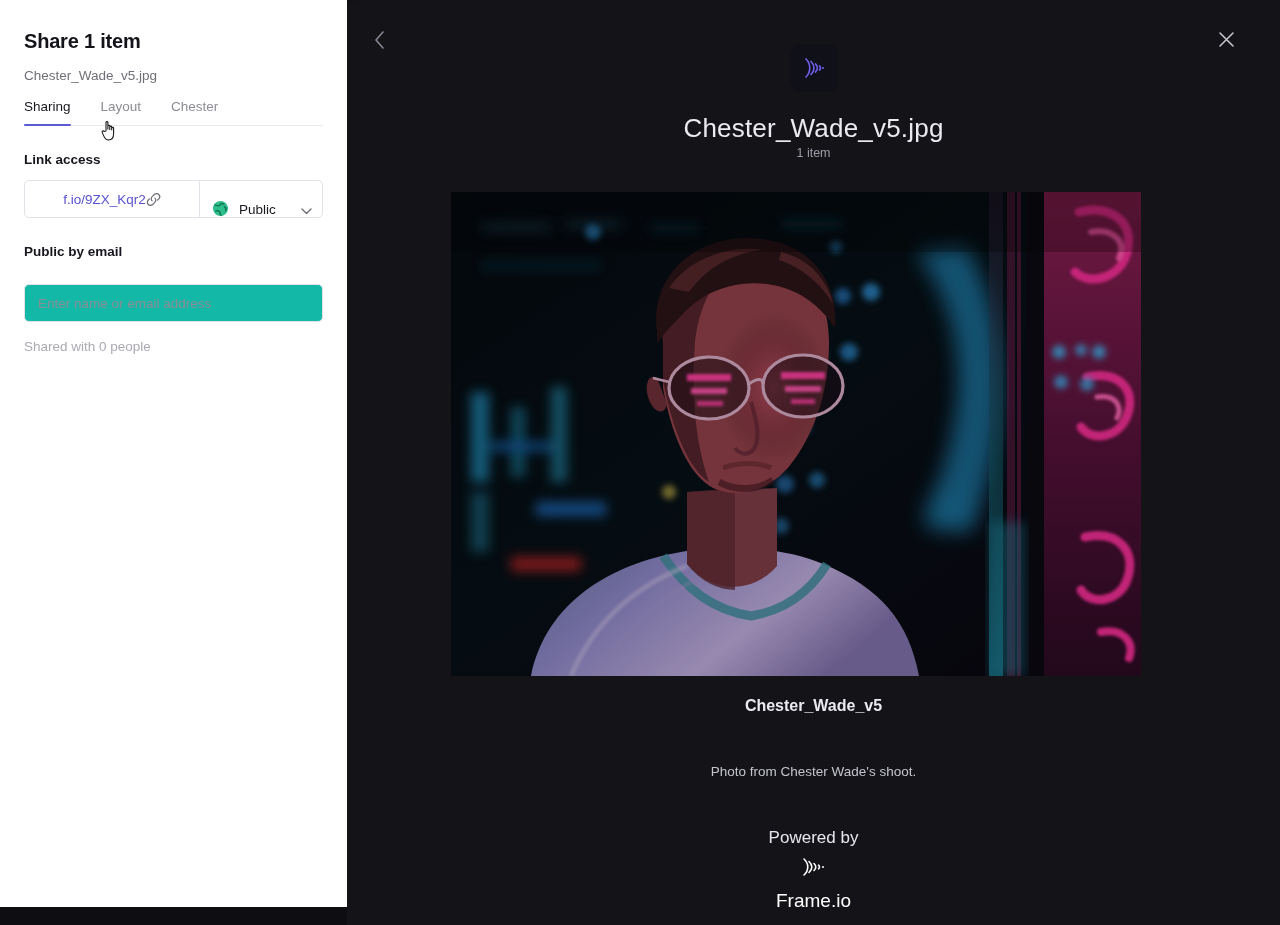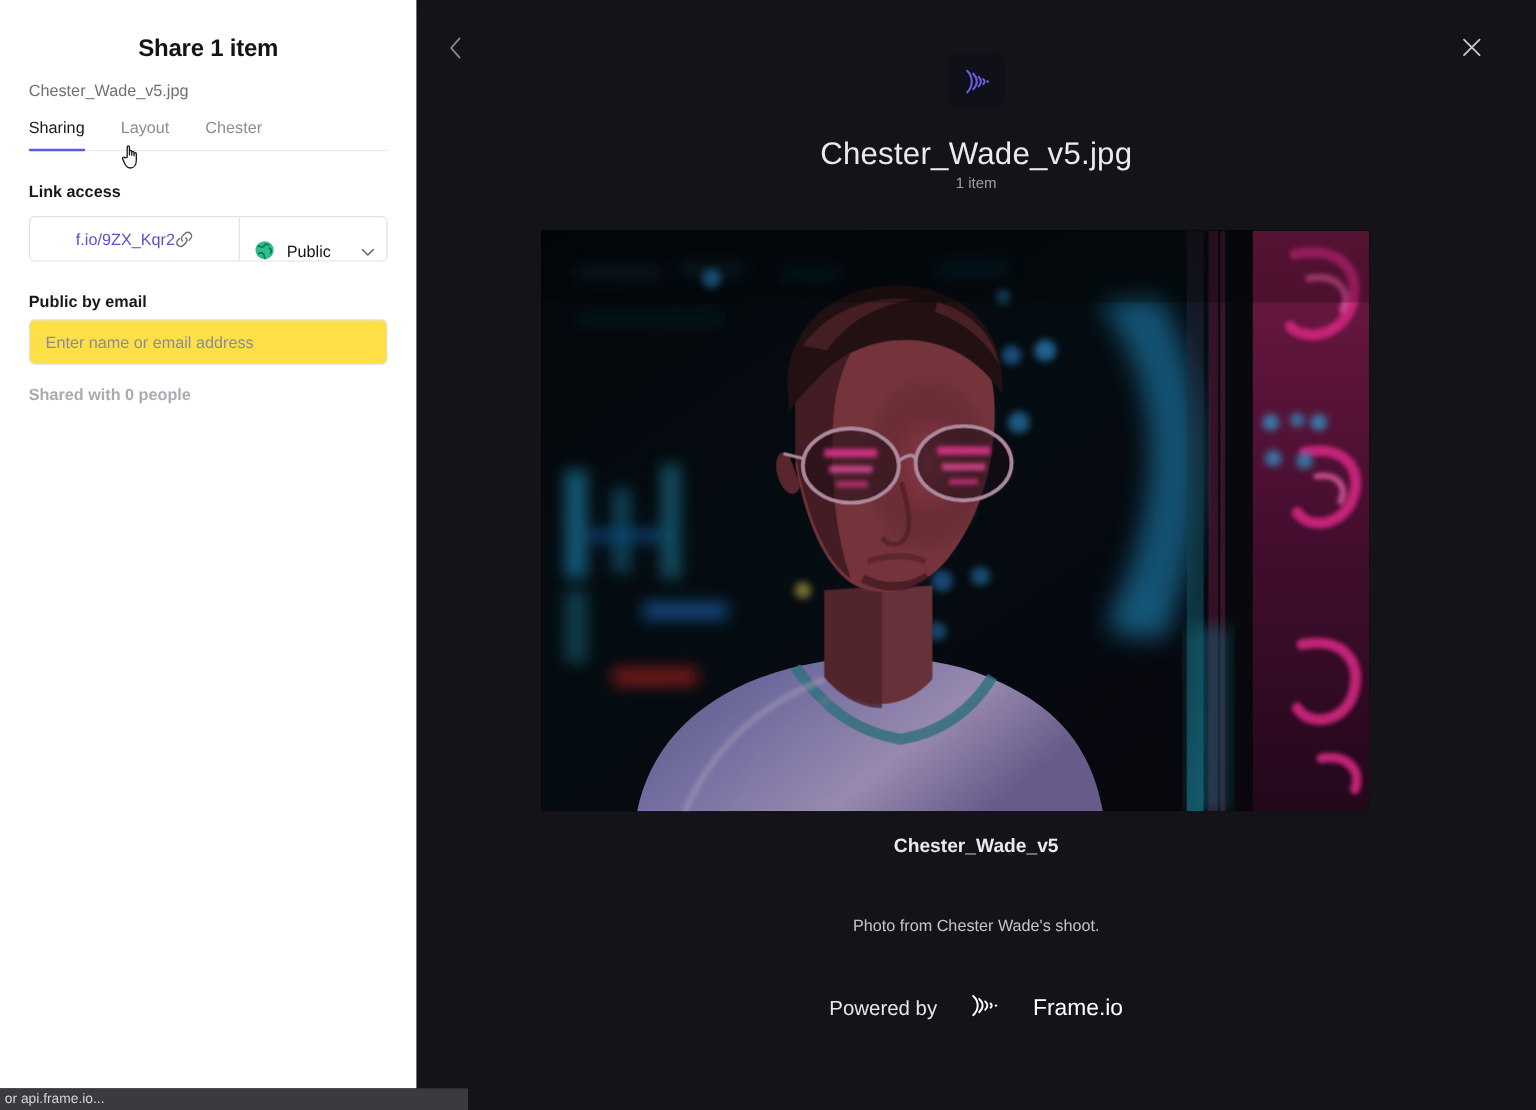--- a/index.html
+++ b/index.html
@@ -58,21 +58,20 @@
   
   .share-panel {
     position: absolute; left: 0; top: 0;
     width: 347px; height: 907px;
     background: #ffffff;
     padding: 30px 24px 0 24px;
   }
   .share-title {
     font-size: 20px; font-weight: bold; color: #13131a;
     letter-spacing: -0.2px;
-    text-align: center;
   }
   .share-filename {
     margin-top: 15px;
     font-size: 13.5px; color: #6f6f7a;
   }
   .tabs {
     margin-top: 16px;
     display: flex; gap: 30px;
     border-bottom: 1px solid #e9e9ee;
     position: relative;
@@ -118,33 +117,33 @@
   .link-right {
     flex: 1;
     display: flex; align-items: flex-end; gap: 10px;
     padding: 0 10px 0 12px;
   }
   .globe { width: 17px; height: 17px; flex: 0 0 17px; }
   .access-label { font-size: 13.5px; color: #17171f; flex: 1; }
   .caret { color: #6f6f7a; font-size: 10px; }
 
   .email-input {
-    margin-top: 7px;
+    margin-top: 25px;
     width: 100%; height: 38px;
     border: 1px solid #e2e2e8; border-radius: 5px;
     padding: 0 13px;
     font-size: 13.5px; color: #17171f;
     font-family: "Liberation Sans", sans-serif;
-    background: #fde047;
+    background: #14b8a6;
     outline: none;
   }
   .email-input::placeholder { color: #8c8c96; }
   .shared-with {
     margin-top: 17px;
-    font-size: 13.5px; color: #aaaab3; font-weight: bold;
+    font-size: 13.5px; color: #aaaab3;
   }
 
   
   .preview {
     position: absolute; left: 347px; top: 0;
     width: 933px; height: 925px;
     background: #141418;
     border-top-left-radius: 14px;
     border-bottom-left-radius: 0;
     overflow: hidden;
@@ -193,21 +192,21 @@
     text-align: center;
     font-size: 16px; font-weight: bold; color: #e9e9ef;
   }
   .asset-desc {
     position: absolute; left: 0; right: 0; top: 764px;
     text-align: center;
     font-size: 13.5px; color: #c4c4ce;
   }
   .powered {
     position: absolute; left: 0; right: 0; top: 828px;
-    display: flex; align-items: center; justify-content: center; gap: 25px;
+    display: flex; align-items: center; justify-content: center; gap: 9px; flex-direction: column;
   }
   .powered-by { font-size: 17px; color: #e6e6ee; }
   .frame-word { font-size: 19px; color: #ffffff; }
   .tagline {
     position: absolute; left: 0; right: 0; top: 861px;
     text-align: center;
     font-size: 13.5px; color: #b8b8c2;
   }
 
   
@@ -534,17 +533,14 @@
 
   <div class="cursor-hand">
     <svg width="20" height="24" viewBox="0 0 20 24" aria-hidden="true">
       <path d="M6 13 L6 4.5 C6 3.3 7.9 3.3 7.9 4.5 L7.9 11 L7.9 8.2 C7.9 7 9.8 7 9.8 8.2 L9.8 11.4
                L9.8 9 C9.8 7.8 11.7 7.8 11.7 9 L11.7 11.8 L11.7 10.2 C11.7 9 13.6 9 13.6 10.2
                L13.6 15.5 C13.6 19.5 11.5 22 8.6 22 C6 22 4.6 20 3.6 17.6 L2.2 14.4
                C1.7 13.2 3.3 12.3 4.1 13.5 Z" fill="#ffffff" stroke="#1a1a1a" stroke-width="1.1" stroke-linejoin="round"></path>
     </svg>
   </div>
 
-  <div class="status-bar">
-    <span class="status-text">or api.frame.io...</span>
-  </div>
 
 </div>
 
 </body></html>

